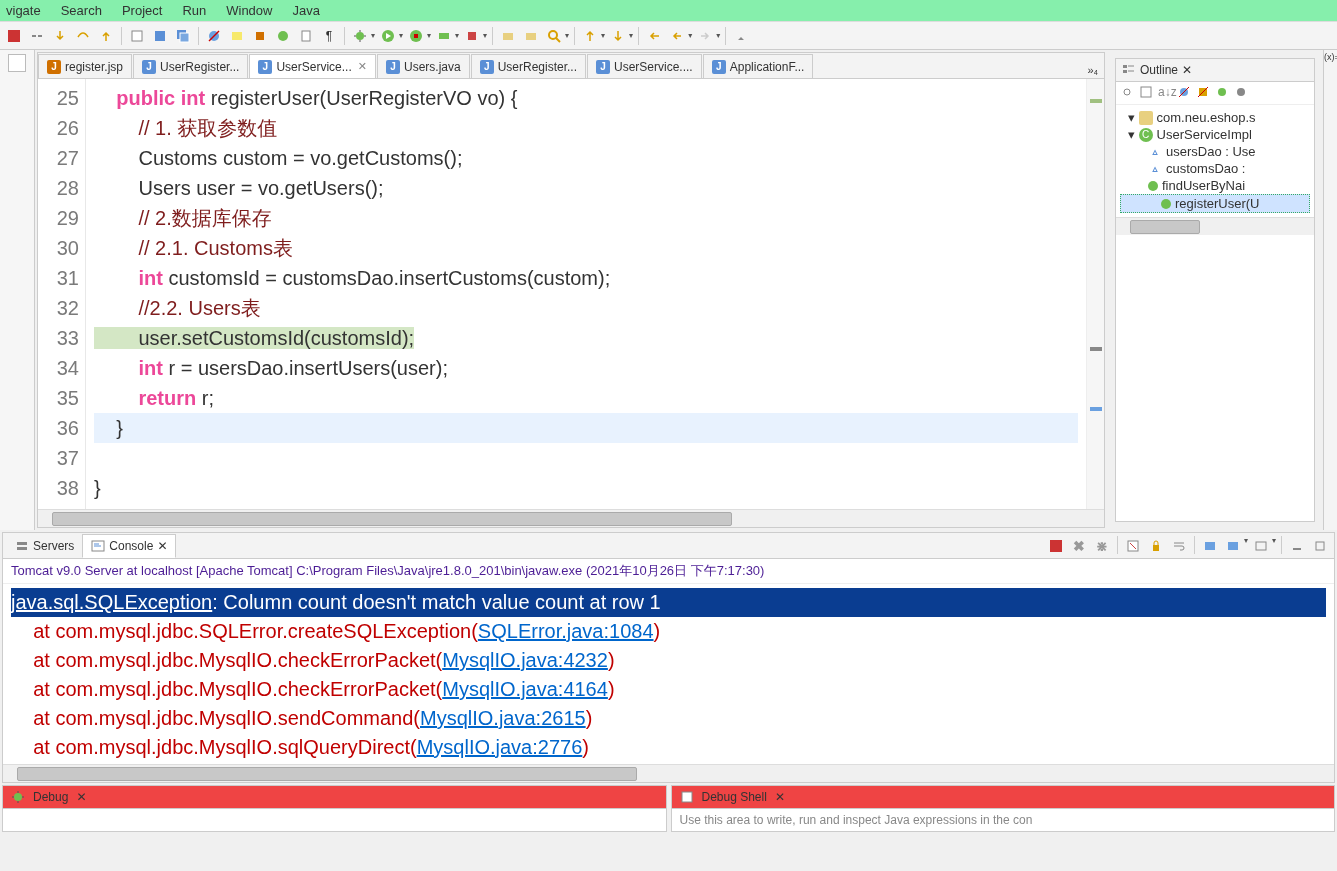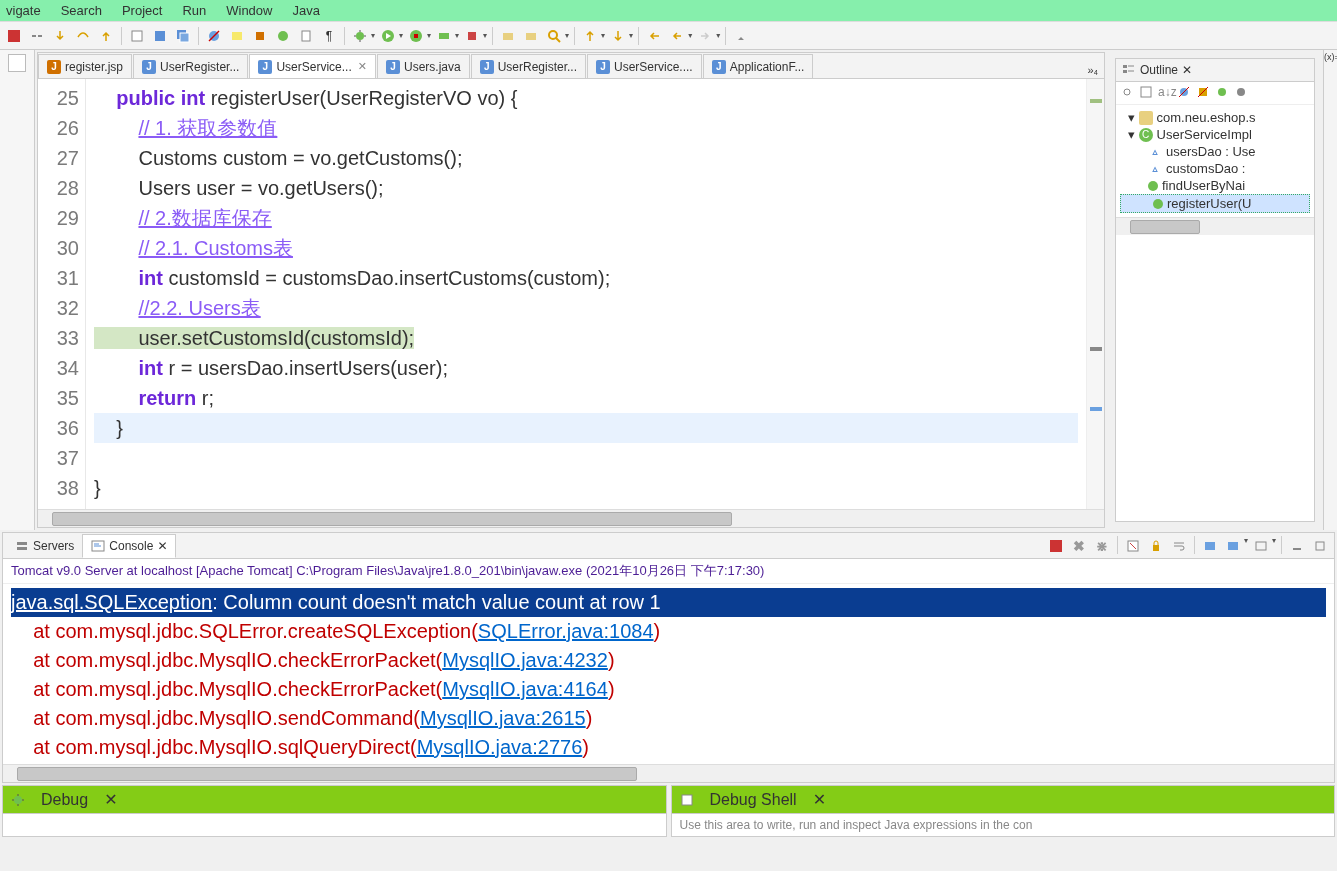--- a/index.html
+++ b/index.html
@@ -18,22 +18,22 @@
 .tab { display: flex; align-items: center; gap: 4px; padding: 4px 8px; font-size: 12px; border: 1px solid #ccc; border-bottom: none; background: #f3f3f3; margin-right: 1px; height: 24px; }
 .tab.active { background: #fff; }
 .tab .jicon { width: 14px; height: 14px; display: inline-flex; align-items: center; justify-content: center; font-size: 10px; font-weight: bold; color: #fff; border-radius: 2px; }
 .jicon.jsp { background: #d07000; }
 .jicon.java { background: #5a8fd6; }
 .tab .x { font-size: 11px; color: #888; margin-left: 2px; }
 .tabs .overflow { margin-left: auto; padding: 2px 6px; font-size: 11px; }
 .code-wrap { display: flex; flex: 1; overflow: hidden; }
 .lnums { width: 48px; background: #fff; border-right: 1px solid #e8e8e8; text-align: right; padding: 4px 6px 4px 0; font-family: "Consolas", monospace; font-size: 20px; color: #7a7a7a; line-height: 30px; position: relative; }
 .code { flex: 1; font-family: "Consolas", monospace; font-size: 20px; line-height: 30px; padding: 4px 8px; white-space: pre; overflow: auto; position: relative; }
-.kw { color: #6d28d9; font-weight: bold; }
-.cm { color: #8b5cf6; text-decoration: underline; }
+.kw { color: #ec4899; font-weight: bold; }
+.cm { color: #7f1d1d; }
 .hl { background: #d4e7c5; }
 .cur { background: #e8f2fe; }
 .ov { width: 18px; background: #f6f6f6; border-left: 1px solid #eee; position: relative; }
 .ov .mark { position: absolute; left: 3px; width: 12px; height: 4px; }
 .right-panel { width: 200px; background: #fff; border: 1px solid #ccc; margin: 8px; display: flex; flex-direction: column; }
 .rp-tab { display: flex; align-items: center; gap: 4px; padding: 4px 6px; border-bottom: 1px solid #ccc; background: #f3f3f3; font-size: 12px; }
 .rp-tools { display: flex; gap: 3px; padding: 3px 4px; border-bottom: 1px solid #eee; }
 .rp-tools .ti { width: 16px; height: 16px; }
 .rp-tree { padding: 4px; font-size: 13px; }
 .rp-tree .row { display: flex; align-items: center; gap: 4px; padding: 1px 0; white-space: nowrap; overflow: hidden; }
@@ -50,21 +50,21 @@
 .ctools { margin-left: auto; display: flex; gap: 3px; }
 .cstatus { padding: 3px 8px; font-size: 13px; color: #4c1d95; border-bottom: 1px solid #eee; }
 .cout { font-family: "Consolas", monospace; font-size: 20px; line-height: 29px; padding: 4px 8px; height: 180px; overflow: hidden; white-space: pre; }
 .cout .err { color: #c00000; }
 .cout .link { color: #0066cc; text-decoration: underline; }
 .cout .selrow { background: #0a3d91; color: #fff; }
 .hscroll { height: 18px; background: #f0f0f0; border-top: 1px solid #ddd; position: relative; }
 .hscroll .thumb { position: absolute; top: 2px; height: 14px; background: #c8c8c8; border: 1px solid #aaa; border-radius: 2px; }
 .bottom { display: flex; gap: 4px; margin: 2px; }
 .bpanel { flex: 1; border: 1px solid #ccc; background: #fff; }
-.bpanel .hdr { padding: 4px 8px; font-size: 16px; background: #84cc16; border-bottom: 1px solid #ccc; display: flex; align-items: center; gap: 16px; }
+.bpanel .hdr { padding: 4px 8px; font-size: 12px; background: #ef4444; border-bottom: 1px solid #ccc; display: flex; align-items: center; gap: 8px; }
 .left-trunc { position: absolute; left: 0; top: 55px; width: 35px; font-size: 11px; line-height: 18px; color: #444; overflow: hidden; }
 svg { display: block; }
 </style>
 </head>
 <body>
 
 <div class="menubar">
   <span>vigate</span>
   <span>Search</span>
   <span>Project</span>
@@ -366,21 +366,21 @@
           <span>usersDao : Use</span>
         </div>
         <div class="row" style="padding-left:28px">
           <span class="ico fld">▵</span>
           <span>customsDao :</span>
         </div>
         <div class="row" style="padding-left:28px">
           <span class="ico mth"></span>
           <span>findUserByNai</span>
         </div>
-        <div class="row sel" style="padding-left:32px">
+        <div class="row sel" style="padding-left:40px">
           <span class="ico mth"></span>
           <span>registerUser(U</span>
         </div>
       </div>
     <div class="hscroll">
         <div class="thumb" style="left:14px;width:70px"></div>
       </div>
   </div>
   <div style="width:14px;background:#f4f4f4;border-left:1px solid #ccc;padding-top:2px;font-size:9px;text-align:center">
     <div>(x)=</div>

